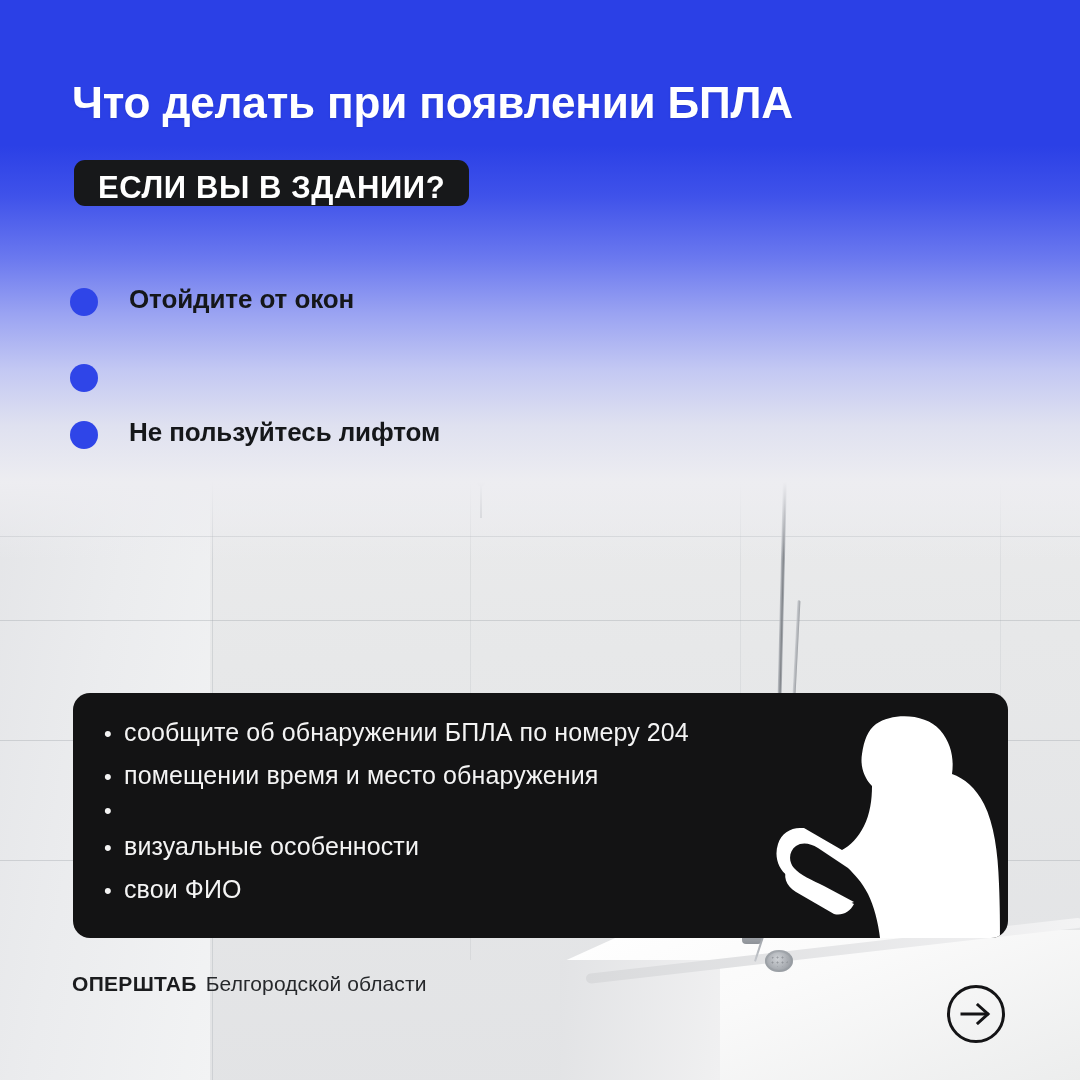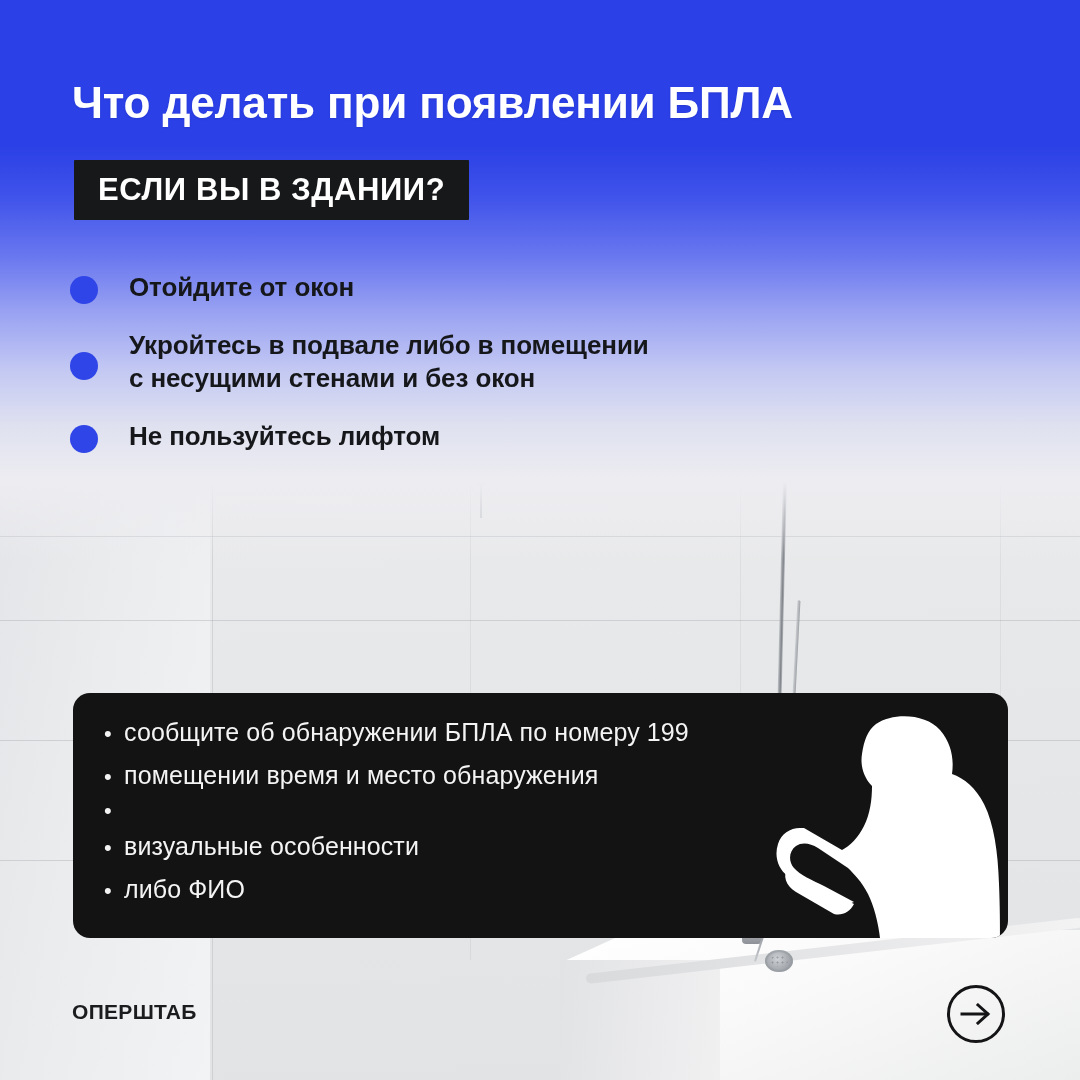--- a/index.html
+++ b/index.html
@@ -159,37 +159,37 @@
     line-height:1.1;
     white-space:nowrap;
     transform:scaleX(.98);
     transform-origin:left center;
     text-shadow:0 1px 2px rgba(20,30,120,.18);
   }
 
   
   .badge {
     position:absolute; left:74px; top:160px;
-    height:60px;
+    height:46px;
     padding:0 24px;
-    display:flex; align-items:center;
+    display:flex; align-items:flex-end;
     background:#17181a;
-    border-radius:1px;
+    border-radius:11px;
   }
   .badge-text {
     color:#ffffff;
     font-size:31px;
     font-weight:bold;
     letter-spacing:.6px;
     white-space:nowrap;
   }
 
   
   .bullets {
-    position:absolute; left:70px; top:271px; width:740px;
+    position:absolute; left:70px; top:283px; width:740px;
   }
   .bullet-row {
     display:flex; align-items:flex-start;
     margin-bottom:24px;
   }
   .bullet-row:last-child { margin-bottom:0; }
   .dot {
     flex:0 0 auto;
     width:28px; height:28px;
     border-radius:50%;
@@ -242,21 +242,21 @@
   }
 
   
   .silhouette {
     position:absolute; right:0px; bottom:0px;
     width:250px; height:222px;
   }
 
   
   .footer {
-    position:absolute; left:72px; top:1000px;
+    position:absolute; left:72px; top:972px;
     display:flex; align-items:baseline; gap:9px;
     color:#1b1c1e;
   }
   .footer-bold {
     font-size:21px; font-weight:bold; letter-spacing:.3px;
   }
   .footer-reg {
     font-size:21px; font-weight:normal; letter-spacing:.1px; color:#26282b;
   }
 
@@ -327,57 +327,55 @@
 
   <div class="bullets">
 
     <div class="bullet-row">
       <span class="dot"></span>
       <span class="bullet-text">Отойдите от окон</span>
     </div>
 
     <div class="bullet-row two-line">
       <span class="dot"></span>
-      <span class="bullet-text">Укройтесь в подвале либо в помещении
-с несущими стенами и без окон</span>
     </div>
 
     <div class="bullet-row">
       <span class="dot"></span>
       <span class="bullet-text">Не пользуйтесь лифтом</span>
     </div>
 
   </div>
 
   <div class="panel">
 
     <div class="panel-list">
 
       <div class="panel-item">
         <span class="panel-dot">•</span>
-        <span class="panel-text">сообщите об обнаружении БПЛА по номеру 199</span>
+        <span class="panel-text">сообщите об обнаружении БПЛА по номеру 204</span>
       </div>
 
       <div class="panel-item">
         <span class="panel-dot">•</span>
         <span class="panel-text">помещении время и место обнаружения</span>
       </div>
 
       <div class="panel-item">
         <span class="panel-dot">•</span>
       </div>
 
       <div class="panel-item">
         <span class="panel-dot">•</span>
         <span class="panel-text">визуальные особенности</span>
       </div>
 
       <div class="panel-item">
         <span class="panel-dot">•</span>
-        <span class="panel-text">либо ФИО</span>
+        <span class="panel-text">свои ФИО</span>
       </div>
 
     </div>
 
     <svg class="silhouette" viewBox="0 0 250 222">
       <path fill="#ffffff" d="
         M118 8
         C 136 -4, 168 -2, 182 14
         C 194 28, 196 44, 194 58
         C 206 62, 218 72, 226 88
@@ -407,20 +405,21 @@
         L 96 188
         C 92 196, 84 200, 76 198
         L 38 176
         C 28 170, 24 160, 30 150 Z"></path>
     </svg>
 
   </div>
 
   <div class="footer">
     <span class="footer-bold">ОПЕРШТАБ</span>
+    <span class="footer-reg">Белгородской области</span>
   </div>
 
   <div class="next-btn">
     <svg width="32" height="22" viewBox="0 0 32 22">
       <g stroke="#141416" stroke-width="3" fill="none" stroke-linecap="square" stroke-linejoin="miter">
         <line x1="2" y1="11" x2="27" y2="11"></line>
         <polyline points="18,2 28,11 18,20"></polyline>
       </g>
     </svg>
   </div>

